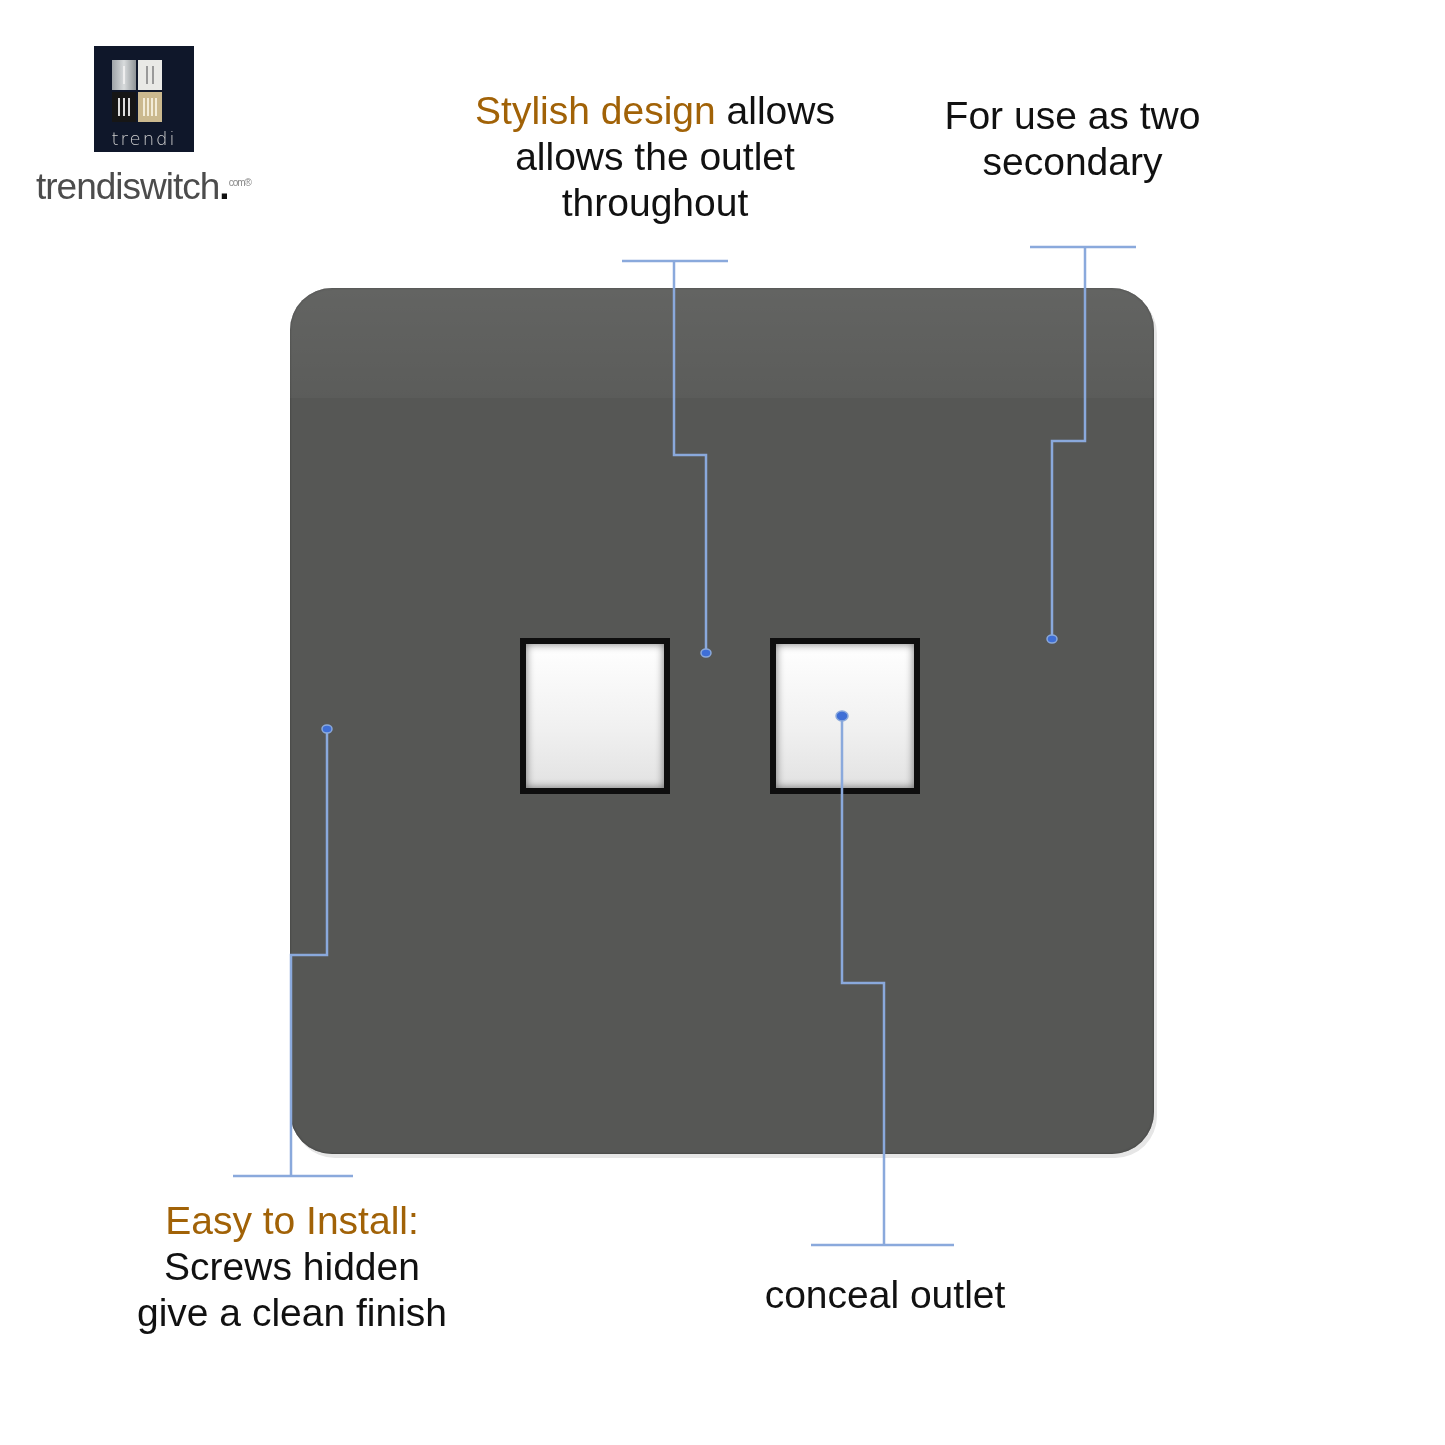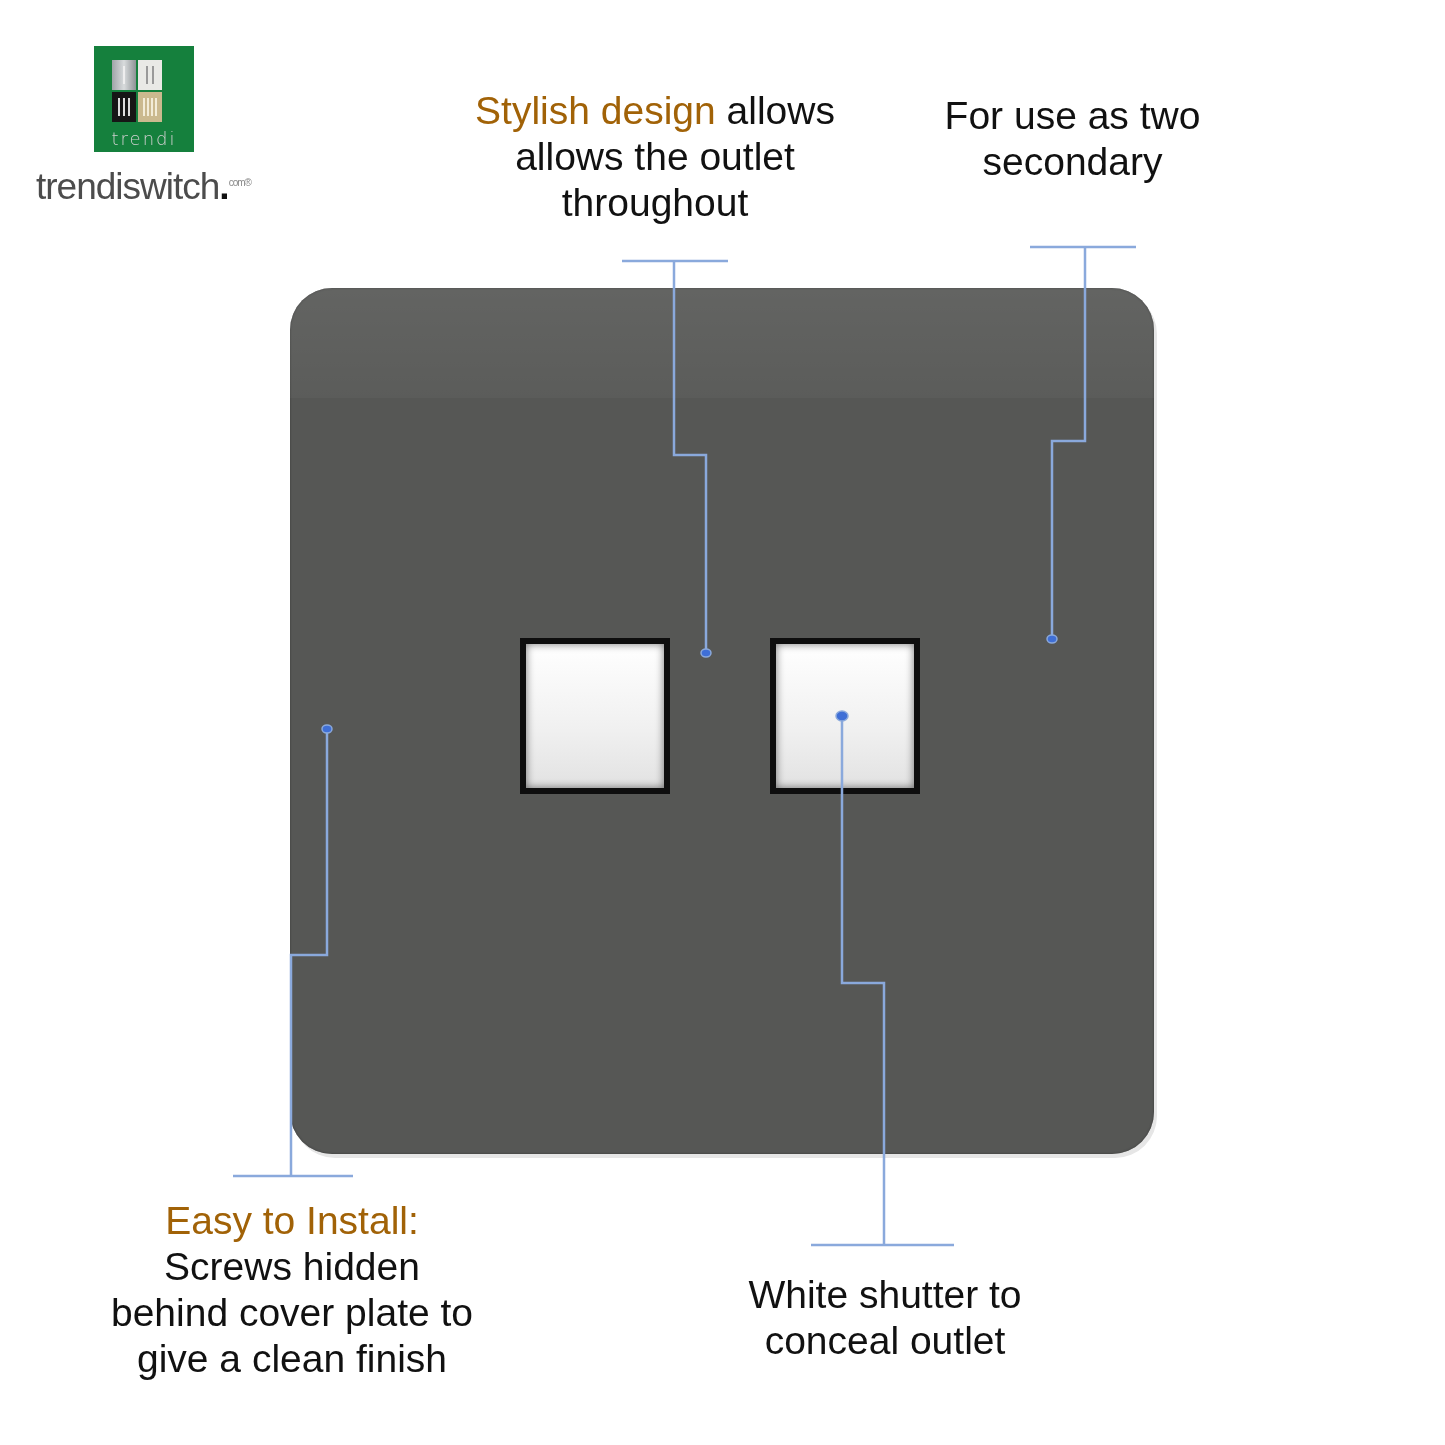--- a/index.html
+++ b/index.html
@@ -1,20 +1,20 @@
 <!DOCTYPE html>
 <html><head>
 <meta charset="utf-8">
 <style>
   html, body { margin:0; padding:0; background:#ffffff; }
   body { width:1445px; height:1445px; position:relative; overflow:hidden;
          font-family:"DejaVu Sans", "Liberation Sans", sans-serif; color:#111; }
 
   
-  .logo-box { position:absolute; left:94px; top:46px; width:100px; height:106px; background:#15803d; }
+  .logo-box { position:absolute; left:94px; top:46px; width:100px; height:106px; background:#0f172a; }
   .logo-tile { position:absolute; width:24px; height:30px; }
   .t1 { left:18px; top:14px; background:linear-gradient(90deg,#9fa4a8,#d8dbdc,#8e9396); }
   .t2 { left:44px; top:14px; background:#e9e9e6; }
   .t3 { left:18px; top:46px; background:#161616; }
   .t4 { left:44px; top:46px; background:#cbb98f; }
   .logo-tile .bar { position:absolute; top:6px; width:2px; height:18px; }
   .logo-word-small { position:absolute; left:0; right:0; top:82px; text-align:center;
                      font-size:18px; letter-spacing:2px; color:#cfcfcf; font-weight:300; }
   .logo-word { position:absolute; left:36px; top:166px; font-size:37px; letter-spacing:-1px;
                color:#4c4c4c; font-weight:200; font-family:"Liberation Sans", sans-serif; }
@@ -105,20 +105,18 @@
     <ellipse cx="706" cy="653" rx="5" ry="4"></ellipse>
     <ellipse cx="1052" cy="639" rx="5" ry="4"></ellipse>
     <ellipse cx="327" cy="729" rx="5" ry="4"></ellipse>
     <ellipse cx="842" cy="716" rx="6" ry="5"></ellipse>
   </g>
 </svg>
 
 <div class="callout" style="left:82px;top:1198px;width:420px;">
   <div class="accent">Easy to Install:</div>
   <div>Screws hidden</div>
-  <div>behind cover plate to</div>
   <div>give a clean finish</div>
 </div>
 
 <div class="callout" style="left:700px;top:1272px;width:370px;">
-  <div>White shutter to</div>
   <div>conceal outlet</div>
 </div>
 
 </body></html>

